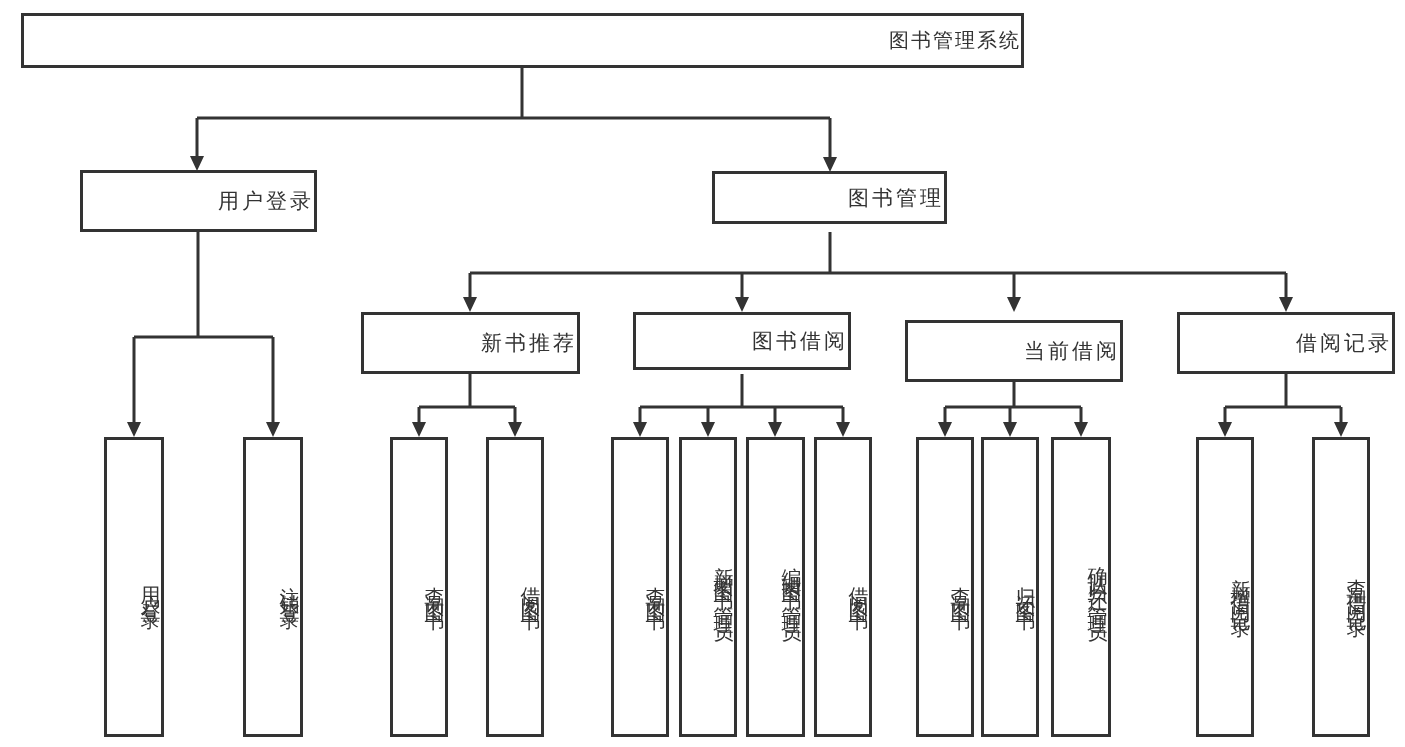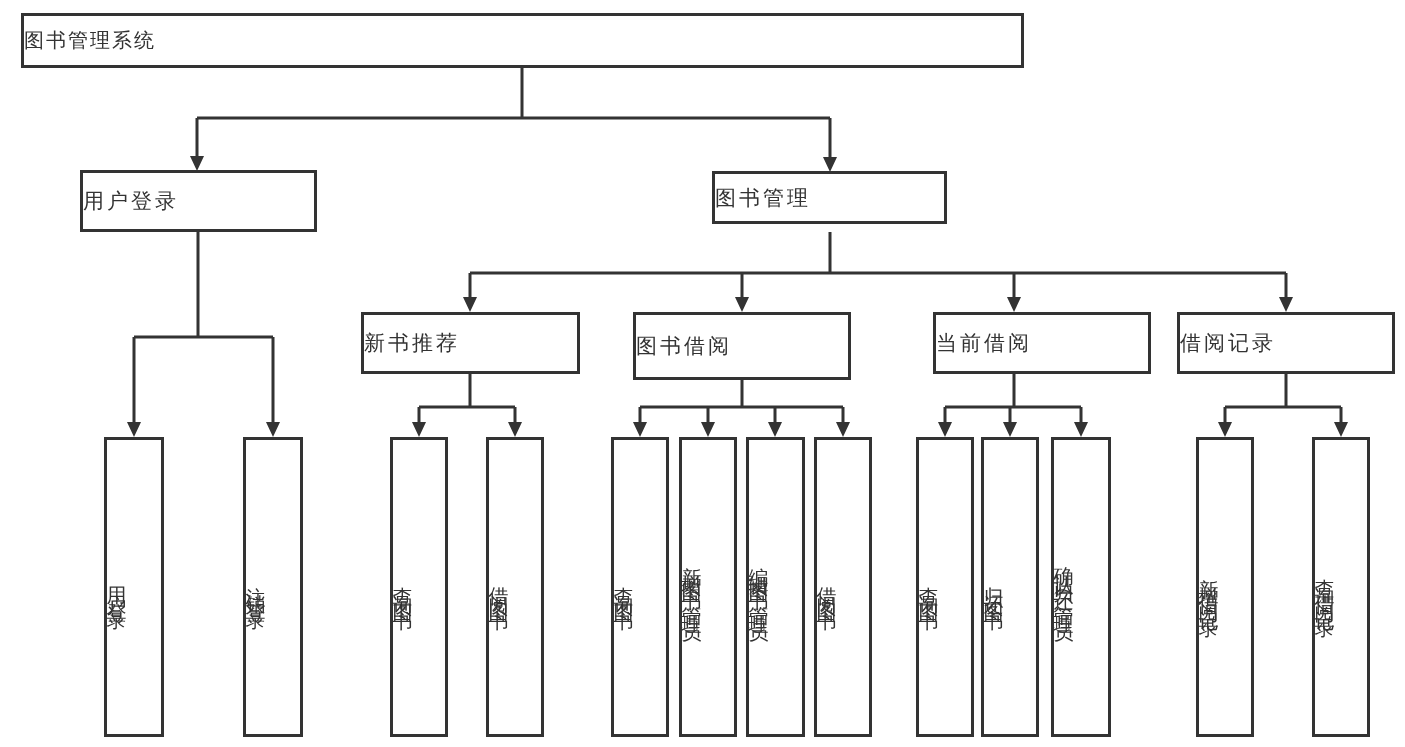--- a/index.html
+++ b/index.html
@@ -35,21 +35,21 @@
     fill: var(--line);
     stroke: none;
   }
 
   .node {
     position: absolute;
     background: var(--box-fill);
     border: 3px solid var(--box-border);
     display: flex;
     align-items: center;
-    justify-content: flex-start;
+    justify-content: flex-end;
     color: var(--text);
   }
   .hlabel {
     font-size: 21px;
     letter-spacing: 3px;
     white-space: nowrap;
     color: var(--text);
   }
   .root .hlabel { font-size: 20px; letter-spacing: 2px; }
   .vlabel {
@@ -121,24 +121,24 @@
   <div class="node" style="left:80px; top:170px; width:237px; height:62px;">
     <span class="hlabel">用户登录</span>
   </div>
   <div class="node" style="left:712px; top:171px; width:235px; height:53px;">
     <span class="hlabel">图书管理</span>
   </div>
 
   <div class="node" style="left:361px; top:312px; width:219px; height:62px;">
     <span class="hlabel">新书推荐</span>
   </div>
-  <div class="node" style="left:633px; top:312px; width:218px; height:68px;">
+  <div class="node" style="left:633px; top:312px; width:218px; height:58px;">
     <span class="hlabel">图书借阅</span>
   </div>
-  <div class="node" style="left:905px; top:312px; width:218px; height:62px;margin-left:28px;">
+  <div class="node" style="left:905px; top:320px; width:218px; height:62px;">
     <span class="hlabel">当前借阅</span>
   </div>
   <div class="node" style="left:1177px; top:312px; width:218px; height:62px;">
     <span class="hlabel">借阅记录</span>
   </div>
 
   <div class="node" style="left:104px; top:437px; width:60px; height:300px;">
     <span class="vlabel">用户登录</span>
   </div>
   <div class="node" style="left:243px; top:437px; width:60px; height:300px;">

